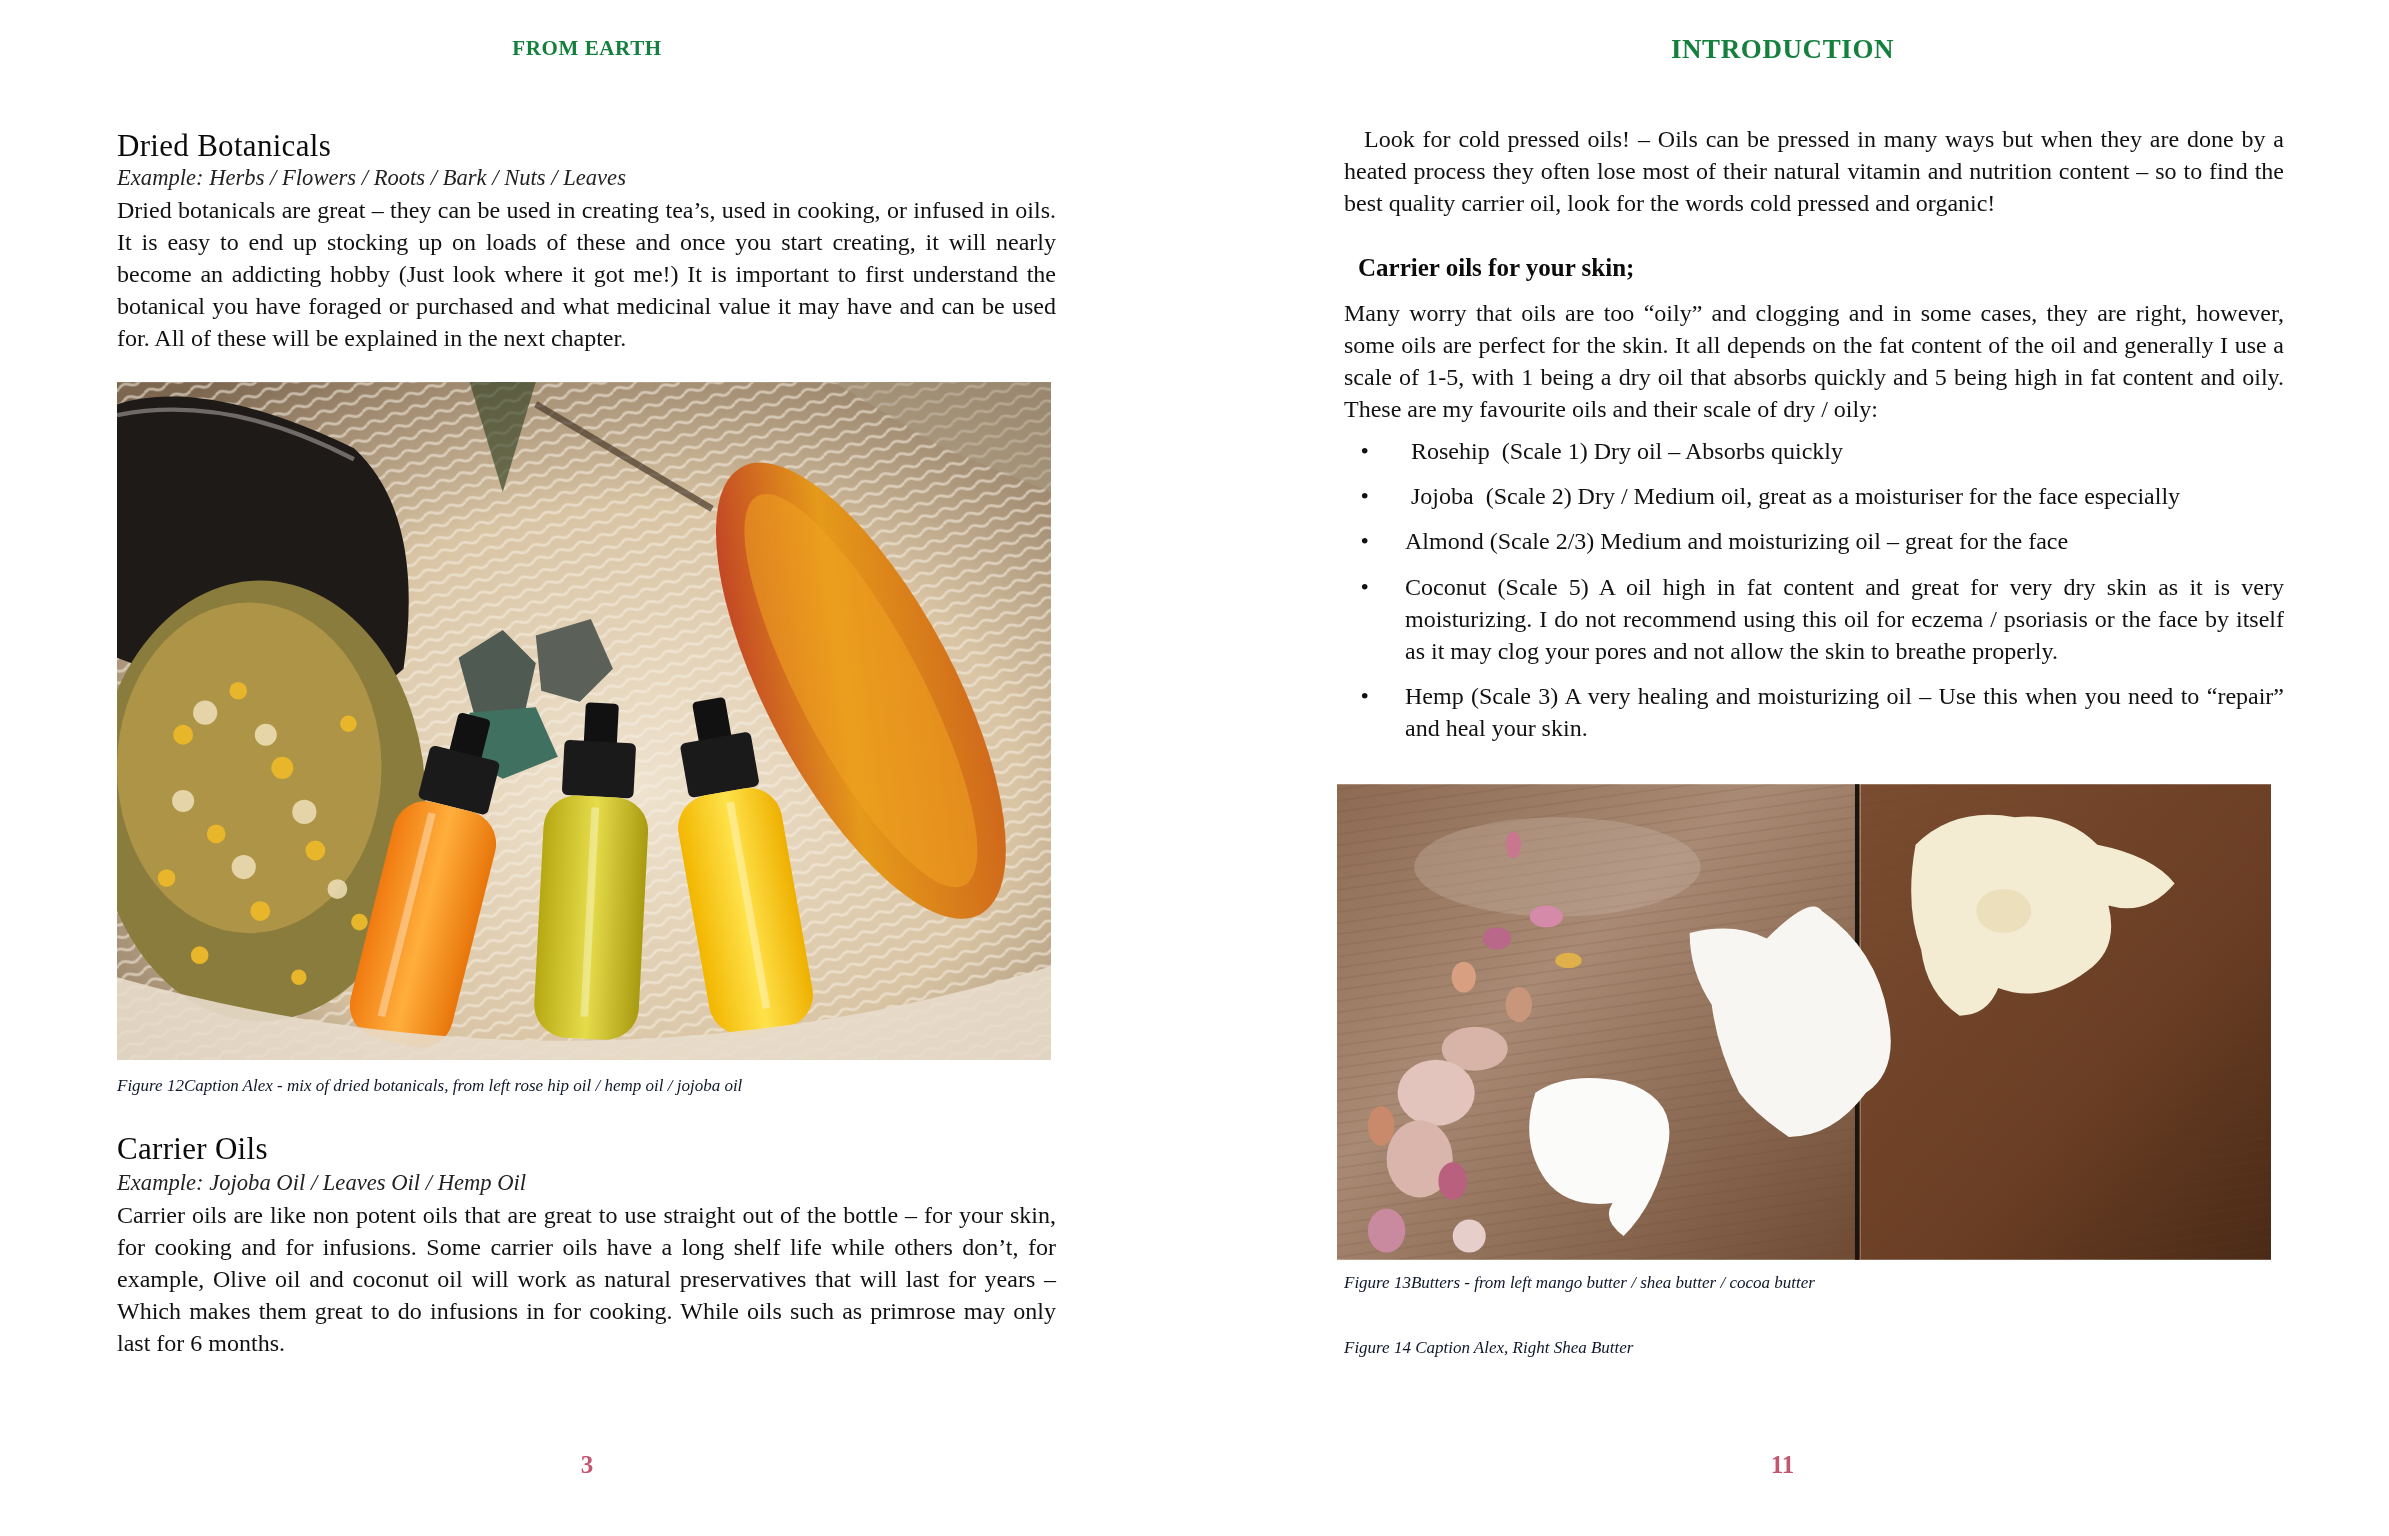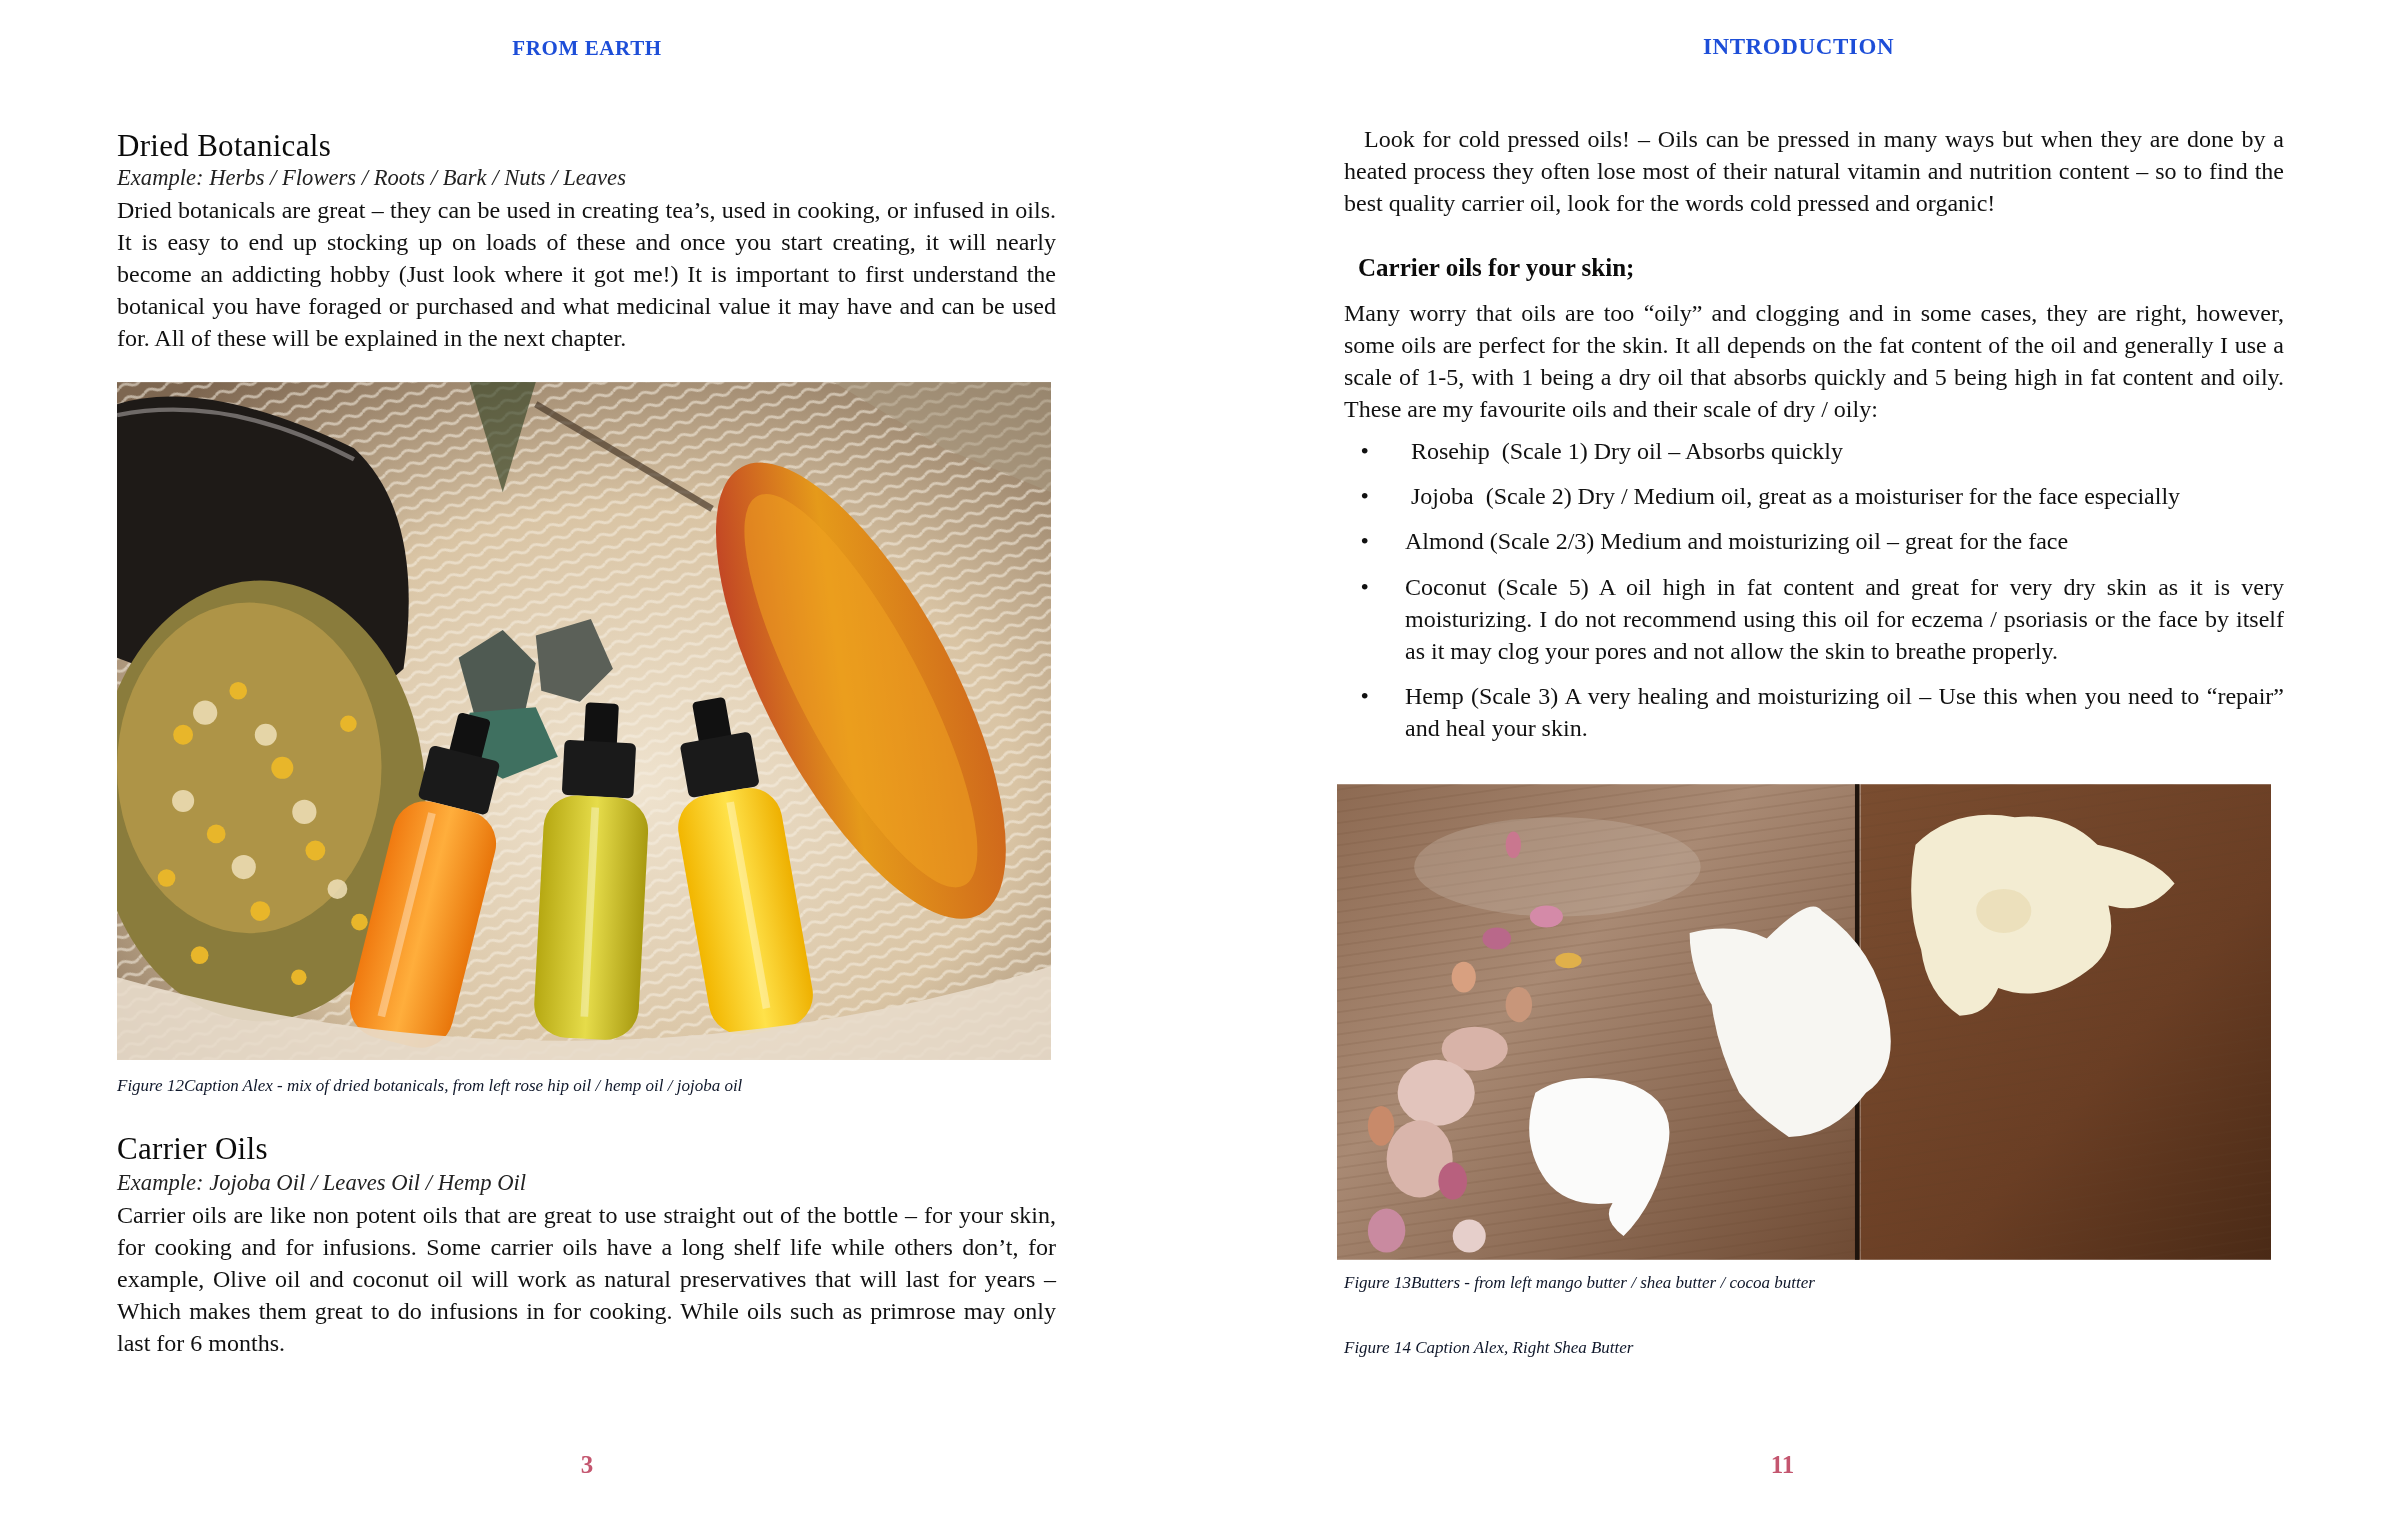--- a/index.html
+++ b/index.html
@@ -4,23 +4,23 @@
 <style>
   html, body { margin:0; padding:0; background:#ffffff; }
   body { width:2389px; height:1536px; position:relative; overflow:hidden;
          font-family:"Liberation Serif","DejaVu Serif",serif; color:#111111; }
   .page { position:absolute; top:0; height:1536px; }
   .page-left { left:0; width:1194px; }
   .page-right { left:1194px; width:1195px; }
 
   .running-head { position:absolute; top:36px; left:0; right:0; text-align:center;
     font-family:"Liberation Serif","DejaVu Serif",serif; font-weight:bold;
-    color:#1d4ed8; letter-spacing:0.6px; }
+    color:#15803d; letter-spacing:0.6px; }
   .page-left .running-head { font-size:21px; left:0; width:1174px; }
-  .page-right .running-head { font-size:23px; top:34px; left:16px; width:1177px;font-family:Liberation Serif, serif; }
+  .page-right .running-head { font-size:27px; top:34px; left:0; width:1177px;font-family:Liberation Serif, serif; }
 
   .folio { position:absolute; top:1451px; text-align:center; font-weight:bold;
     font-size:25px; color:#c4566f; }
   .page-left .folio { left:0; width:1174px; }
   .page-right .folio { left:0; width:1177px; }
 
   .col { position:absolute; }
   .page-left .col { left:117px; width:939px; }
   .page-right .col { left:150px; width:940px; }
 

